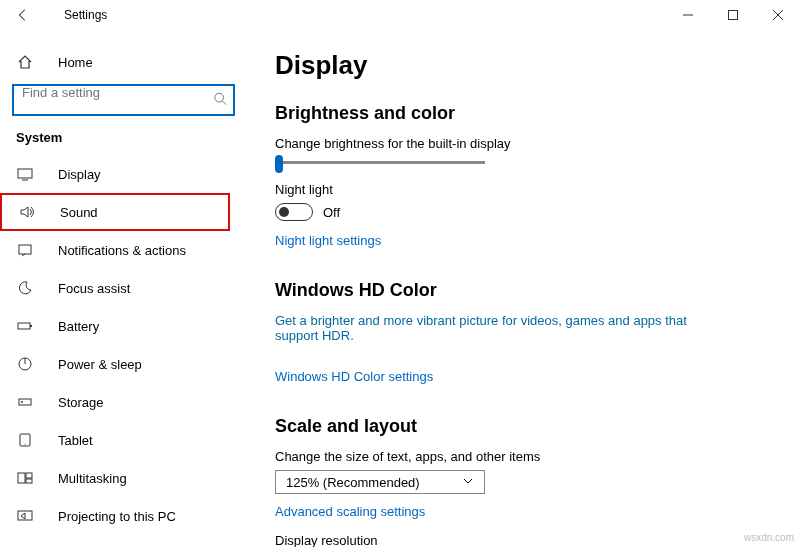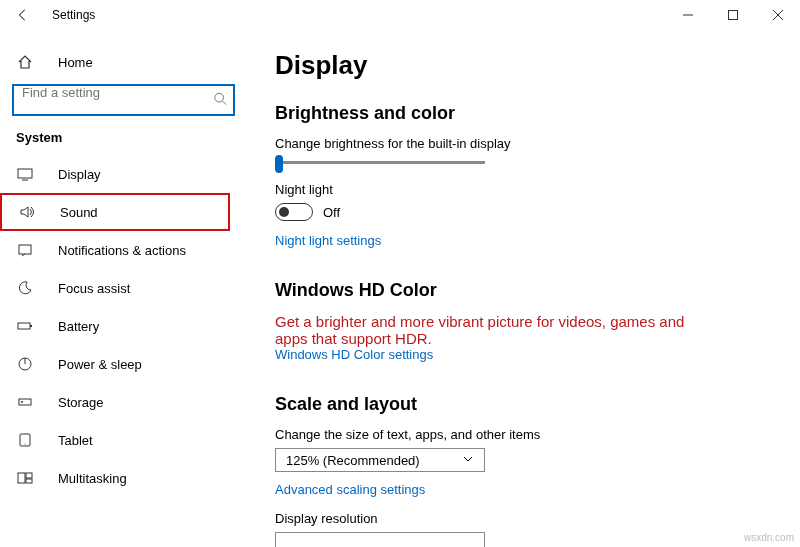--- a/index.html
+++ b/index.html
@@ -11,20 +11,21 @@
       width: 800px; height: 547px;
       overflow: hidden;
       position: relative;
     }
     .titlebar {
       height: 30px;
       display: flex;
       align-items: center;
       padding-left: 14px;
       background: #fff;
+      gap: 12px;
     }
     .titlebar .back { width: 18px; height: 18px; display: flex; align-items: center; justify-content: center; color: #333; }
     .titlebar .title { margin-left: 20px; font-size: 12px; }
     .win-controls { margin-left: auto; display: flex; }
     .win-controls div { width: 45px; height: 30px; display: flex; align-items: center; justify-content: center; color: #333; }
     .win-controls svg { width: 10px; height: 10px; }
 
     .body-wrap { display: flex; height: calc(100% - 30px); }
     .sidebar { width: 247px; padding-top: 14px; }
     .home-row, .nav-item {
@@ -72,21 +73,21 @@
     .toggle-row { display: flex; align-items: center; gap: 10px; margin-bottom: 12px; }
     .toggle {
       width: 38px; height: 18px; border: 1px solid #333; border-radius: 10px;
       position: relative;
     }
     .toggle .knob {
       position: absolute; left: 3px; top: 3px;
       width: 10px; height: 10px; border-radius: 50%; background: #333;
     }
     .link { color: #0067c0; font-size: 13px; display: inline-block; margin-bottom: 24px; cursor: pointer; }
-    .desc { color: #b91c1c; font-size: 15px; margin-bottom: 0; max-width: 420px; }
+    .desc { color: #0369a1; font-size: 13px; margin-bottom: 26px; max-width: 420px; }
     .dropdown {
       width: 210px; height: 24px; border: 1px solid #888;
       display: flex; align-items: center; justify-content: space-between;
       padding: 0 10px; font-size: 13px; margin-bottom: 10px;
     }
     .section { margin-bottom: 4px; }
     .watermark { position: absolute; bottom: 4px; right: 6px; font-size: 10px; color: #bbb; }
   </style>
 </head>
 <body>
@@ -215,20 +216,29 @@
     <div class="nav-item">
       <span class="icon">
           <svg viewBox="0 0 16 16" width="16" height="16">
             <rect x="1" y="3" width="7" height="10" stroke="currentColor" fill="none"></rect>
             <rect x="9" y="3" width="6" height="5" stroke="currentColor" fill="none"></rect>
             <rect x="9" y="9" width="6" height="4" stroke="currentColor" fill="none"></rect>
           </svg>
         </span>
       <span>Multitasking</span>
     </div>
+    <div class="nav-item">
+      <span class="icon">
+          <svg viewBox="0 0 16 16" width="16" height="16">
+            <rect x="1" y="3" width="14" height="9" stroke="currentColor" fill="none"></rect>
+            <path d="M4 8 L8 5 L8 11 Z" stroke="currentColor" fill="none"></path>
+          </svg>
+        </span>
+      <span>Projecting to this PC</span>
+    </div>
   </div>
 
   <div class="main">
     <h1>Display</h1>
 
     <div class="section">
       <h2>Brightness and color</h2>
       <span class="field-label">Change brightness for the built-in display</span>
       <div class="slider">
         <div class="thumb"></div>

